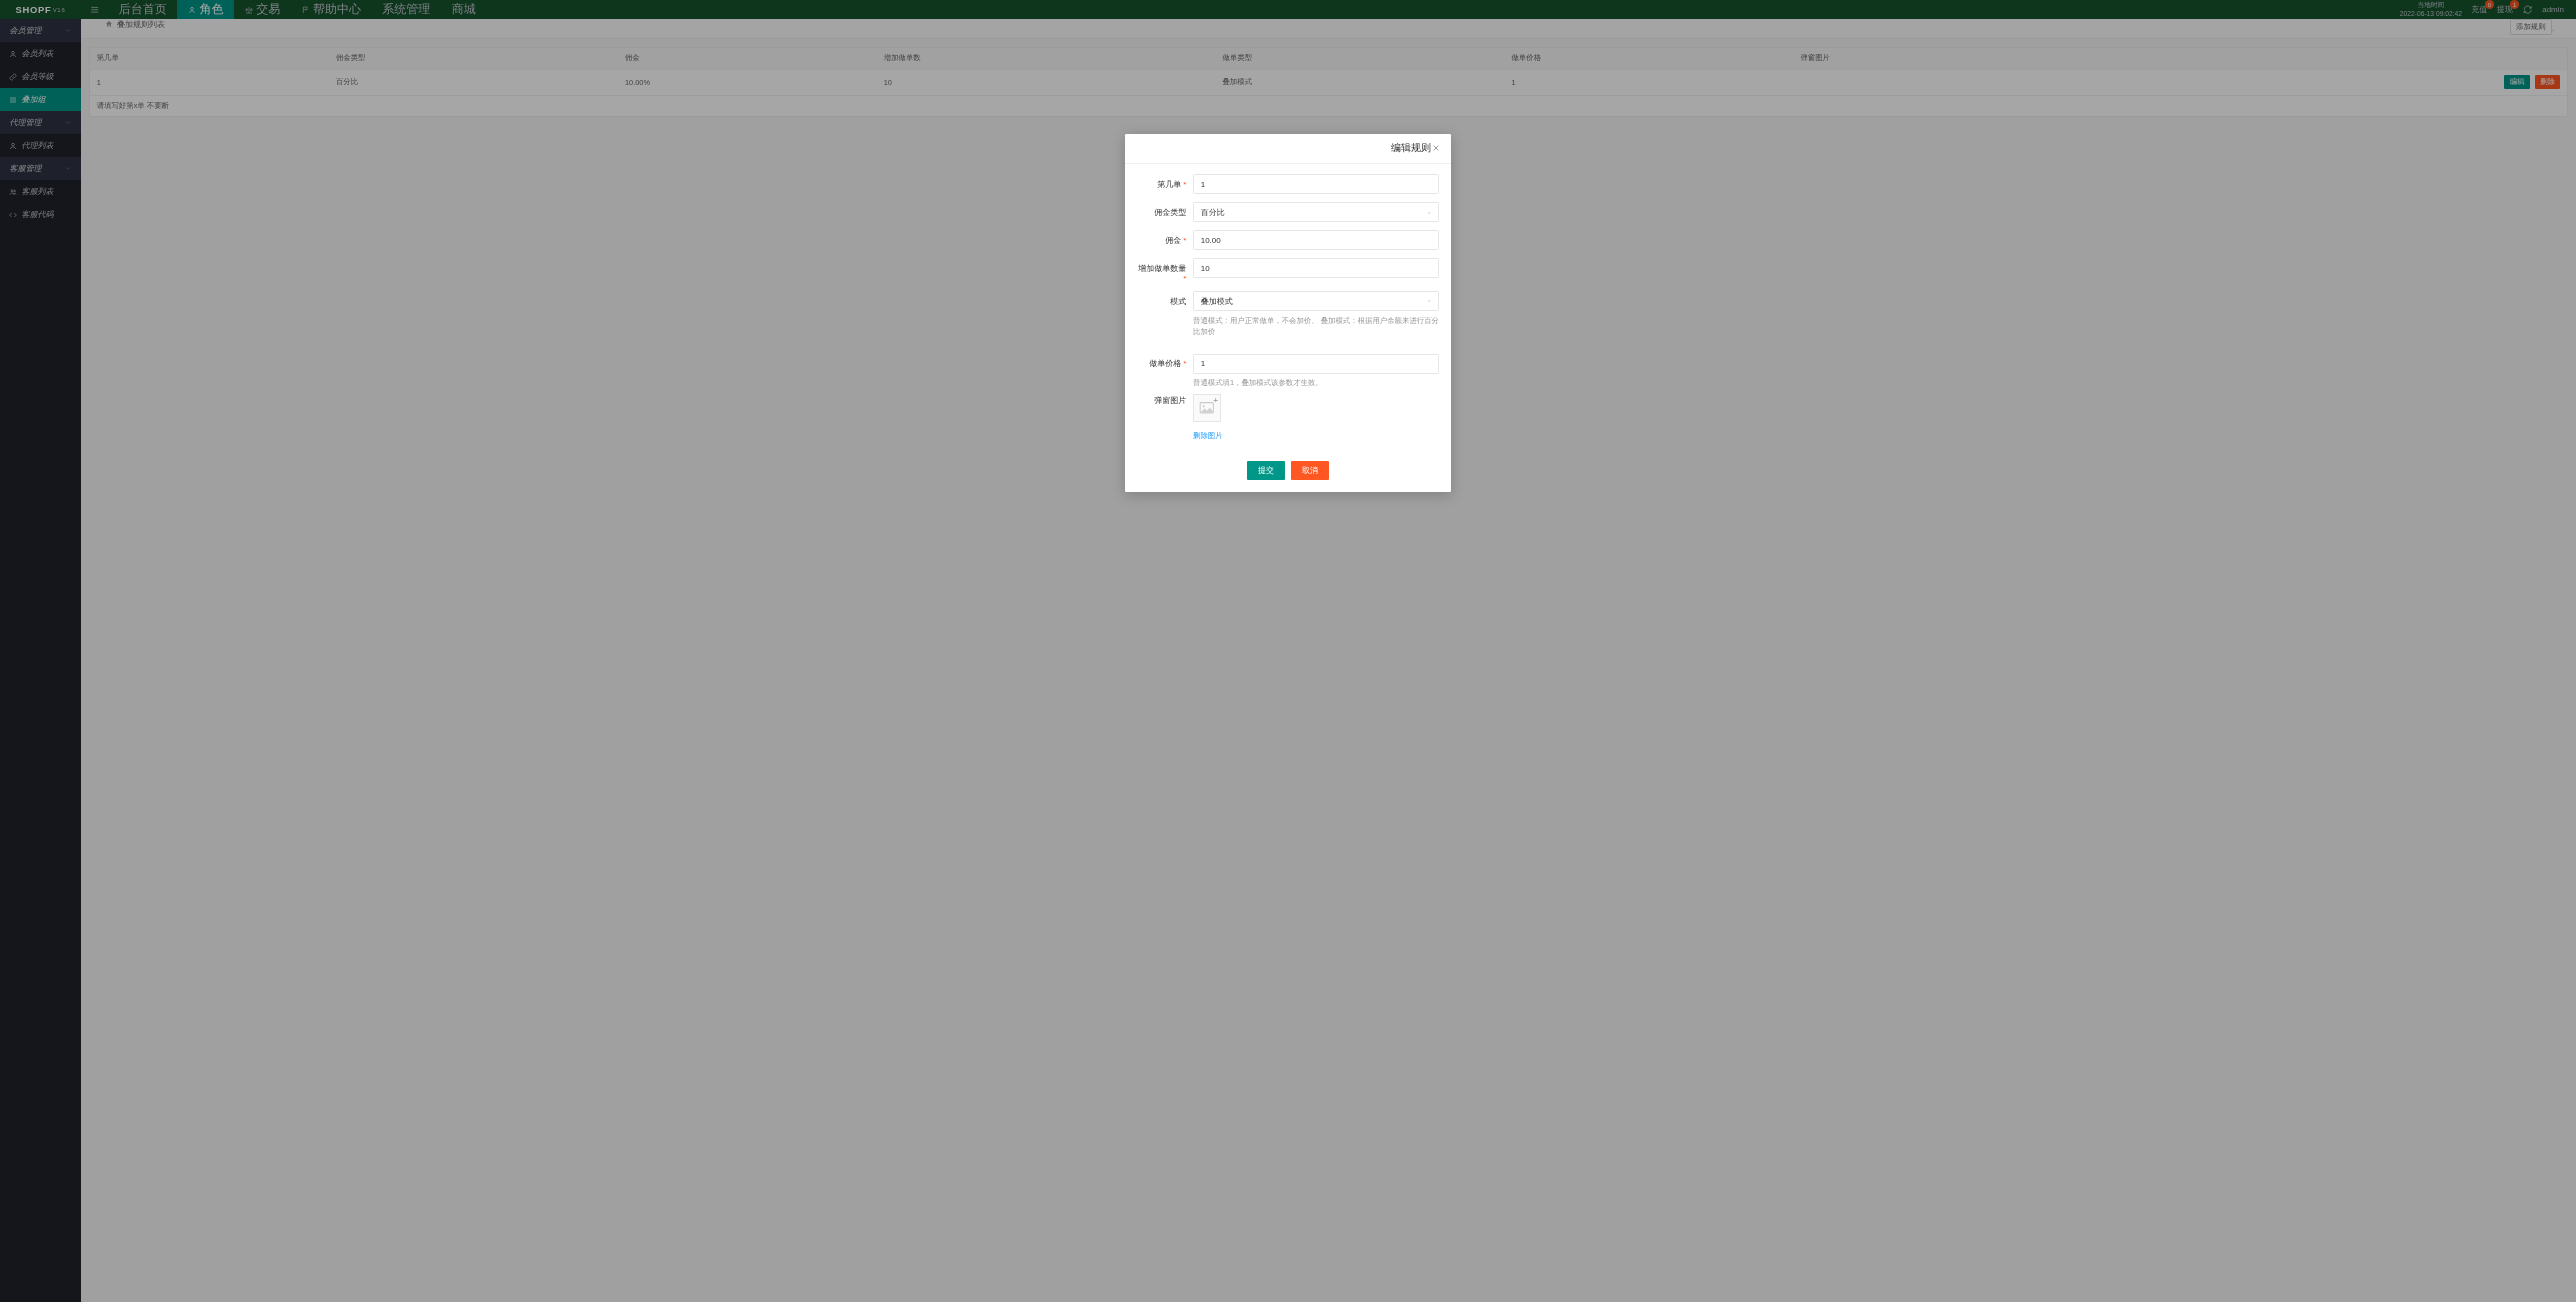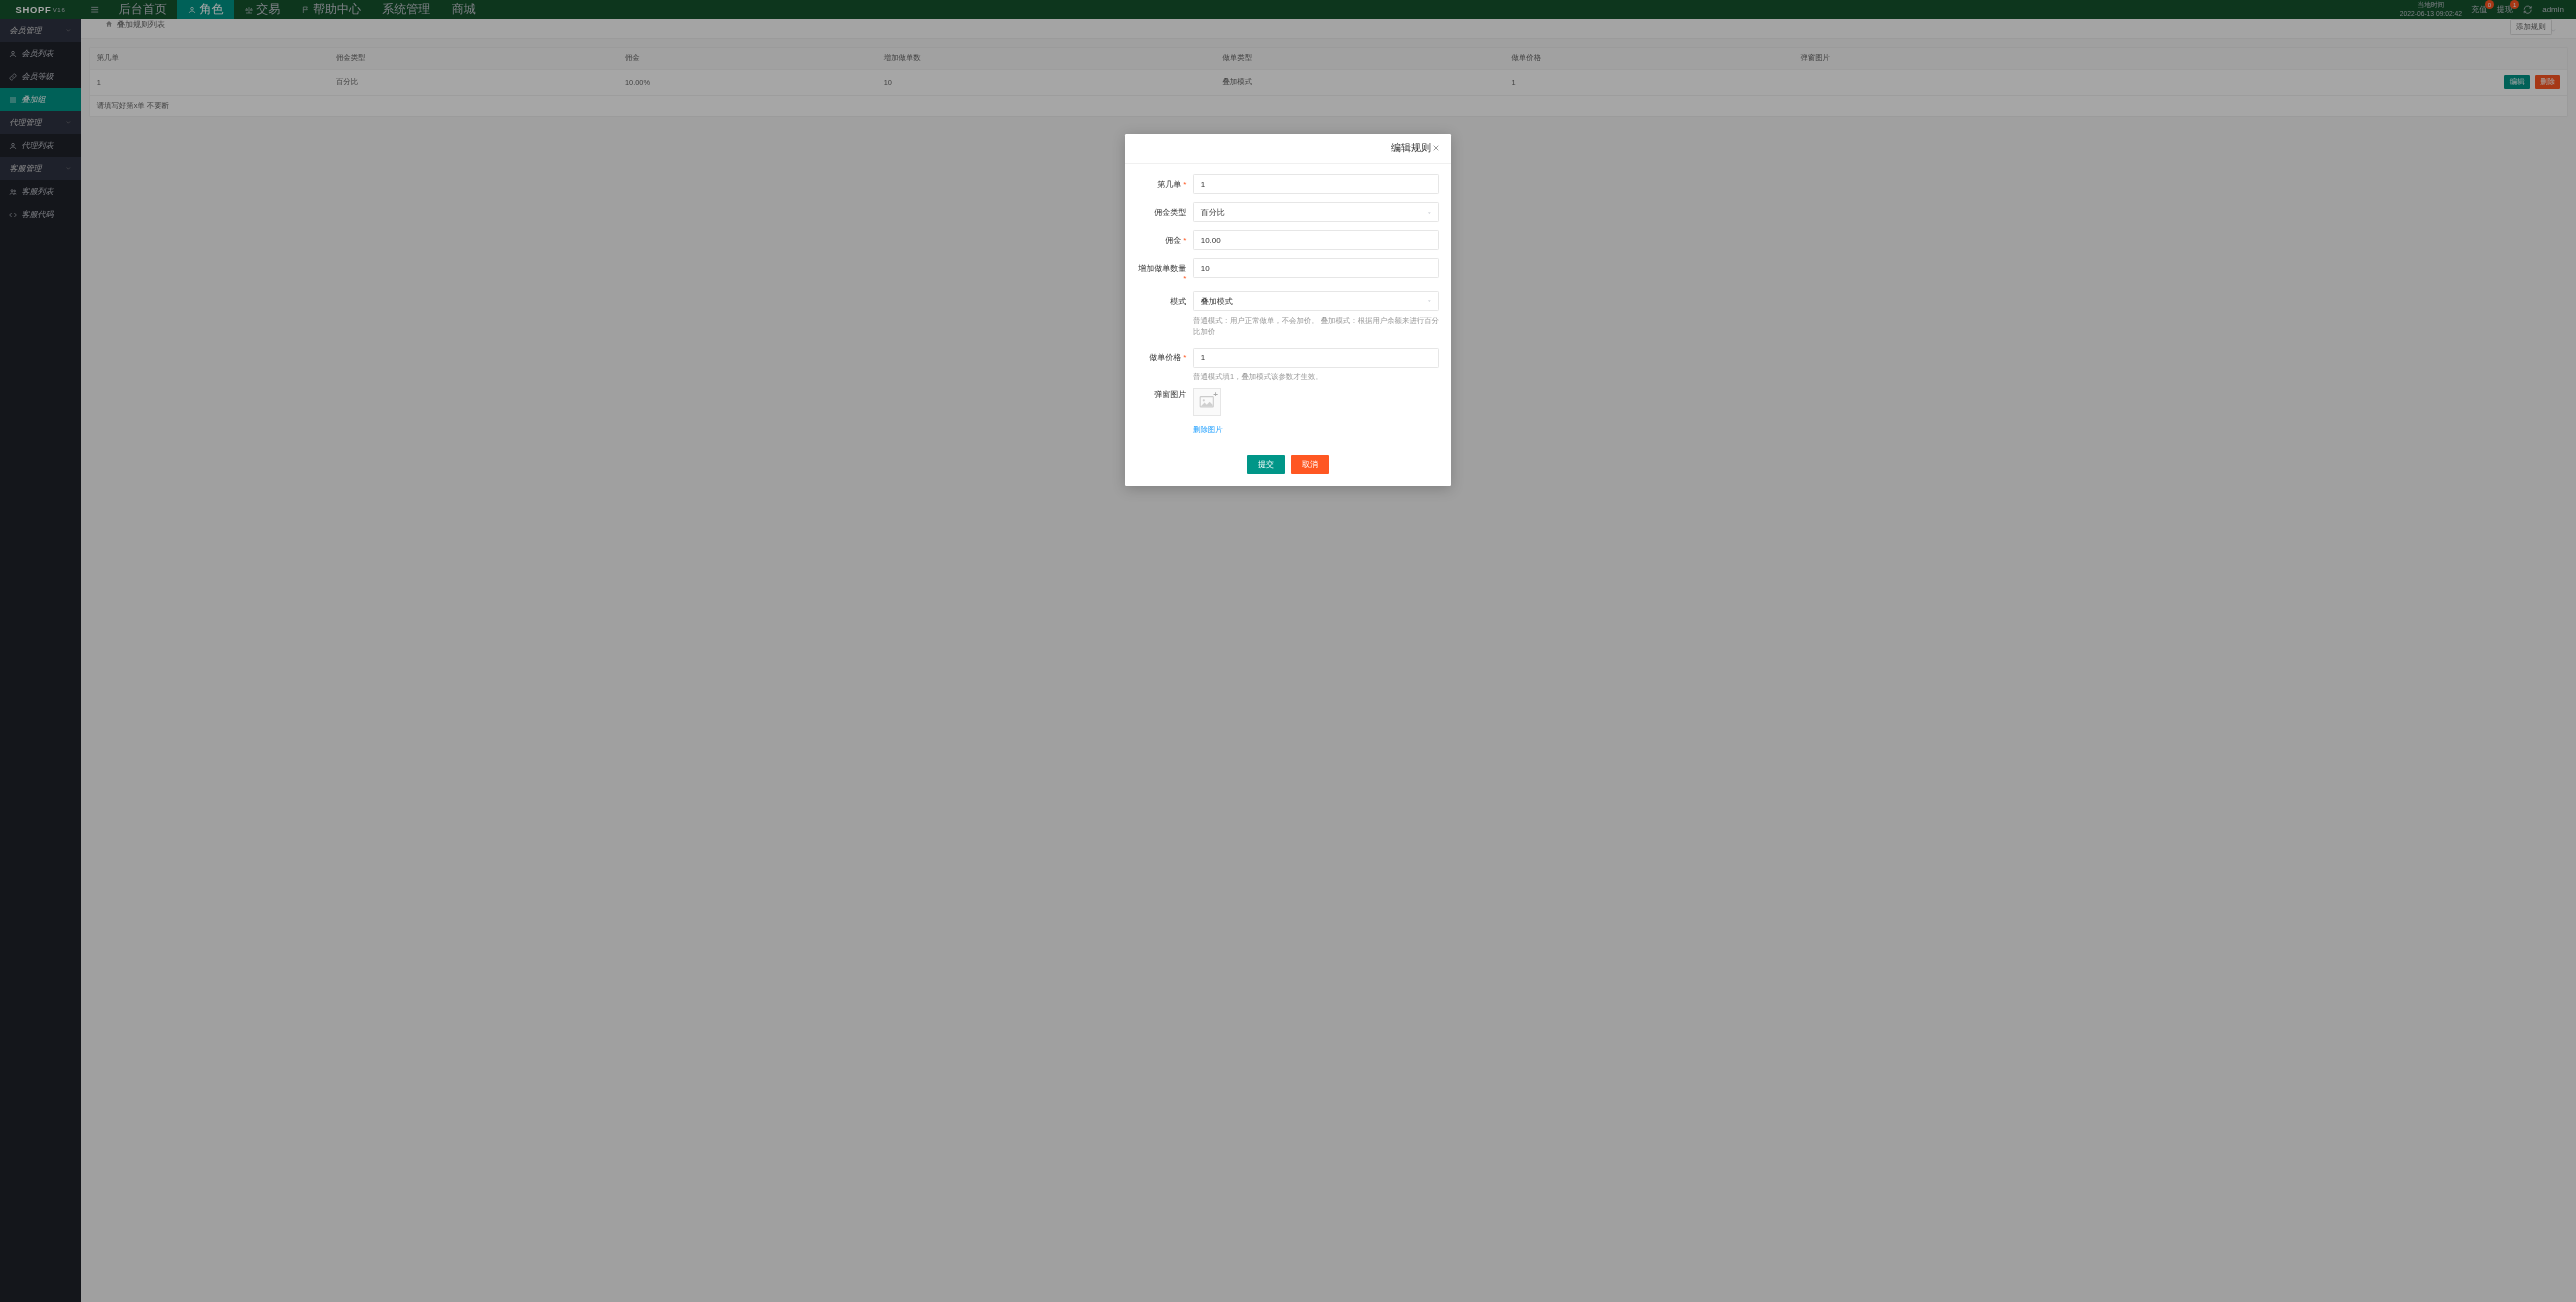--- a/index.html
+++ b/index.html
@@ -319,21 +319,21 @@
               <span>叠加模式</span>
             </div>
           <span class="caret"><svg viewBox="0 0 24 24">
                 <path d="M7 10l5 5 5-5z"></path>
               </svg></span>
         </div>
         <div class="helper">普通模式：用户正常做单，不会加价。 叠加模式：根据用户余额来进行百分比加价</div>
       </div>
     </div>
 
-    <div class="form-row nolabel-gap" style="margin-top:11px;">
+    <div class="form-row nolabel-gap" style="margin-top:17px;">
       <div class="form-label"><span>做单价格</span><span class="req">*</span></div>
       <div class="form-field">
         <input class="txt-input" value="1" style="">
         <div class="helper">普通模式填1，叠加模式该参数才生效。</div>
       </div>
     </div>
 
     <div class="form-row" style="margin-top:5.4px;">
       <div class="form-label" style="padding-top:1.3px;"><span>弹窗图片</span></div>
       <div class="form-field">

